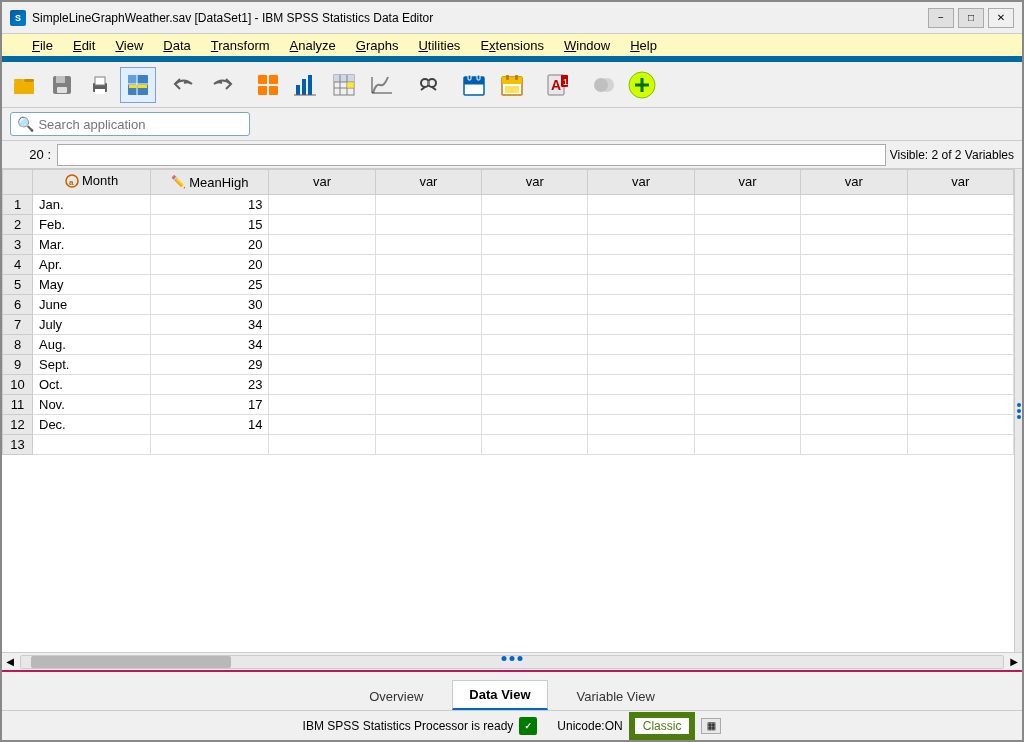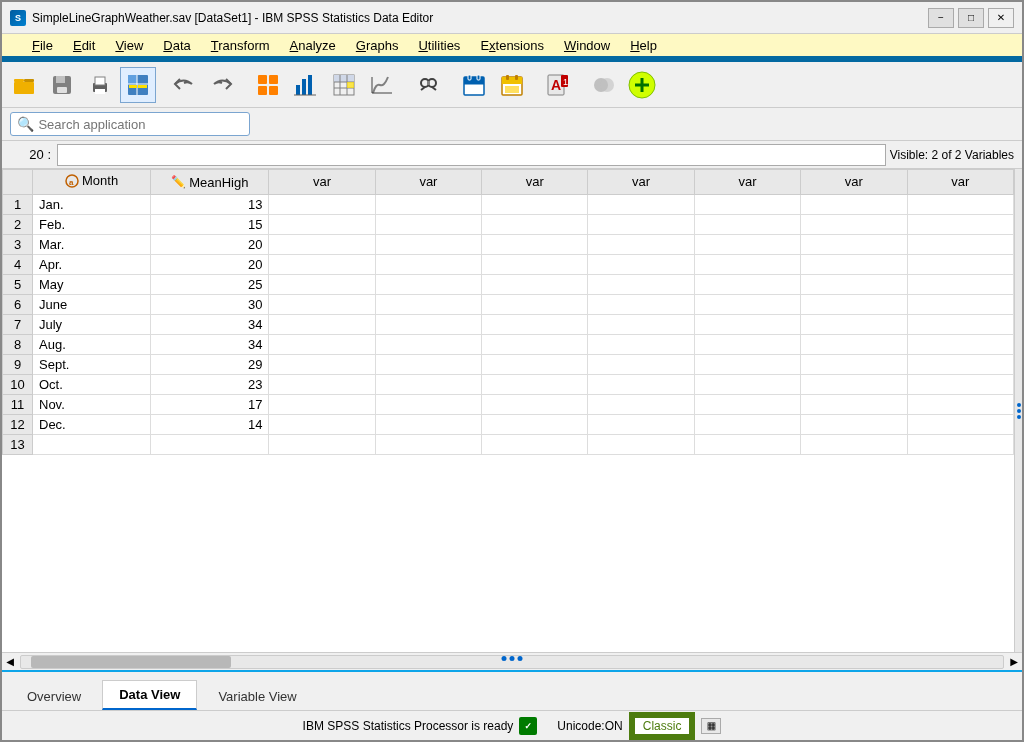--- a/index.html
+++ b/index.html
@@ -234,25 +234,26 @@
       position: absolute;
       left: 50%;
       transform: translateX(-50%);
     }
     .h-dot { width: 5px; height: 5px; border-radius: 50%; background: #0066cc; }
 
     
     #tab-bar {
       height: 40px;
       background: #f0f0f0;
-      border-top: 2px solid #0ea5e9;
+      border-top: 2px solid #be185d;
       display: flex;
       align-items: flex-end;
       padding: 0 8px;
-      gap: 4px;
+      gap: 12px;
+      justify-content: center;
     }
     .tab-item {
       padding: 6px 16px;
       font-size: 13px;
       cursor: pointer;
       border: 1px solid transparent;
       border-bottom: none;
       color: #333;
       background: #f0f0f0;
     }

